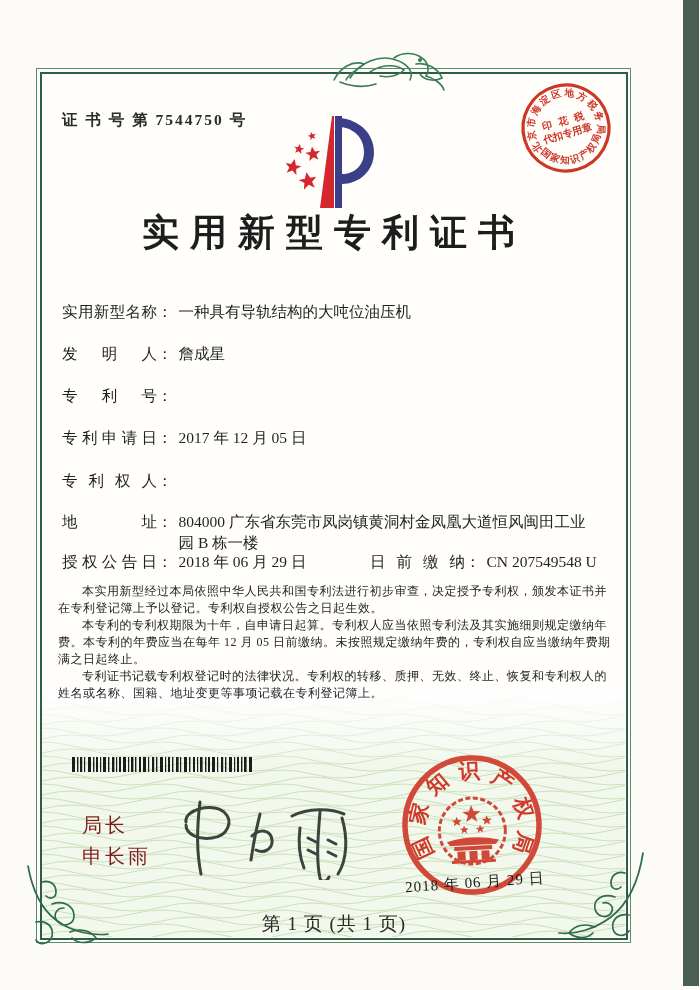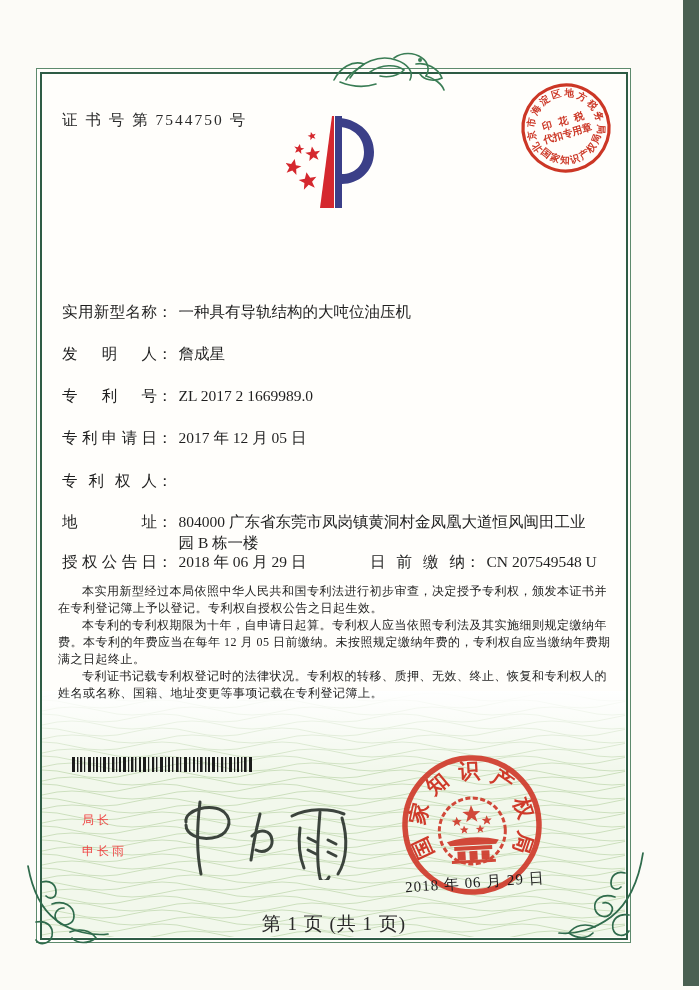--- a/index.html
+++ b/index.html
@@ -7,31 +7,31 @@
     position:relative; width:700px; height:990px; overflow:hidden;
     background:#fcfbf7;
     font-family:"Liberation Serif","DejaVu Serif",serif;
     color:#222;
   }
   .edge-strip{position:absolute; right:1px; top:0; width:16px; height:986px; background:#4a6052;}
   .frame{position:absolute; left:36px; top:68px; width:593px; height:873px;
     border:1.5px solid #5d8a6d; background:#fffefb;}
   .frame-inner{position:absolute; inset:2.5px; border:2.5px solid #2e5c45; pointer-events:none;}
   .abs{position:absolute;}
-  .cert-no{left:62px; top:110px; font-size:15.5px; letter-spacing:2px; color:#2b2b2b;}
+  .cert-no{left:62px; top:110px; font-size:15.5px; letter-spacing:2px; color:#2b2b2b;font-weight:bold;}
   .title{left:39px; top:208px; width:590px; text-align:center; font-size:37px; font-weight:bold;
     letter-spacing:11px; color:#1d1d1d;}
   .fields{left:62px; top:300px; width:552px; font-size:15.5px; color:#1f1f1f;}
   .frow{position:absolute; left:0; display:flex; align-items:flex-start; line-height:1.35;}
   .lbl{display:inline-block; width:95px; text-align:justify; text-align-last:justify; white-space:normal;}
   .colon{display:inline-block; margin-right:6px;}
   .val{display:inline-block; max-width:440px;}
   .paras{left:58px; top:583px; width:556px; font-size:12px; line-height:1.42; color:#242424;}
   .paras p{margin:0; text-indent:2em; letter-spacing:0.5px;}
-  .signoff{left:82px; font-size:12px; letter-spacing:3px; color:#ef4444;}
+  .signoff{left:82px; font-size:20px; letter-spacing:3px; color:#7f1d1d;}
   .seal-date{left:405px; top:872px; width:180px; font-size:15px; letter-spacing:1px;
     transform:rotate(-4deg); color:#1c1c1c;}
   .footer{left:39px; top:911px; width:590px; text-align:center; font-size:19px; color:#2a2a2a; letter-spacing:1px;}
   svg text{font-family:"Liberation Serif","DejaVu Serif",serif;}
 </style>
 </head>
 <body>
 
 <div class="photo">
 
@@ -167,36 +167,36 @@
           <text x="48.00000000000001" y="81" transform="rotate(360 48.00000000000001 81)" text-anchor="middle" dominant-baseline="middle" font-size="9.6" font-weight="bold" fill="#cc3726">识</text>
           <text x="58.19756081437327" y="79.38486503774007" transform="rotate(342 58.19756081437327 79.38486503774007)" text-anchor="middle" dominant-baseline="middle" font-size="9.6" font-weight="bold" fill="#cc3726">产</text>
           <text x="67.39691332565161" y="74.69756081437326" transform="rotate(324 67.39691332565161 74.69756081437326)" text-anchor="middle" dominant-baseline="middle" font-size="9.6" font-weight="bold" fill="#cc3726">权</text>
           <text x="74.69756081437326" y="67.39691332565161" transform="rotate(306 74.69756081437326 67.39691332565161)" text-anchor="middle" dominant-baseline="middle" font-size="9.6" font-weight="bold" fill="#cc3726">局</text>
         </g>
       <text x="48" y="44" text-anchor="middle" font-size="10" font-weight="bold" letter-spacing="2">印 花 税</text>
       <text x="48" y="57" text-anchor="middle" font-size="10" font-weight="bold">代扣专用章</text>
     </g>
   </svg>
 
+  <div class="abs title">实用新型专利证书</div>
 
   <div class="abs fields">
     <div class="frow" style="top:2px">
       <span class="lbl">实用新型名称</span>
         <span class="colon">：</span>
       <span class="val">一种具有导轨结构的大吨位油压机</span>
     </div>
     <div class="frow" style="top:44px">
       <span class="lbl">发明人</span>
         <span class="colon">：</span>
       <span class="val">詹成星</span>
     </div>
     <div class="frow" style="top:86px">
       <span class="lbl">专利号</span>
         <span class="colon">：</span>
-      <span class="val">ZL 2017 2 1669989.0</span>
     </div>
     <div class="frow" style="top:128px">
       <span class="lbl">专利申请日</span>
         <span class="colon">：</span>
       <span class="val">2017 年 12 月 05 日</span>
     </div>
     <div class="frow" style="top:171px">
       <span class="lbl">专利权人</span>
         <span class="colon">：</span>
     </div>

